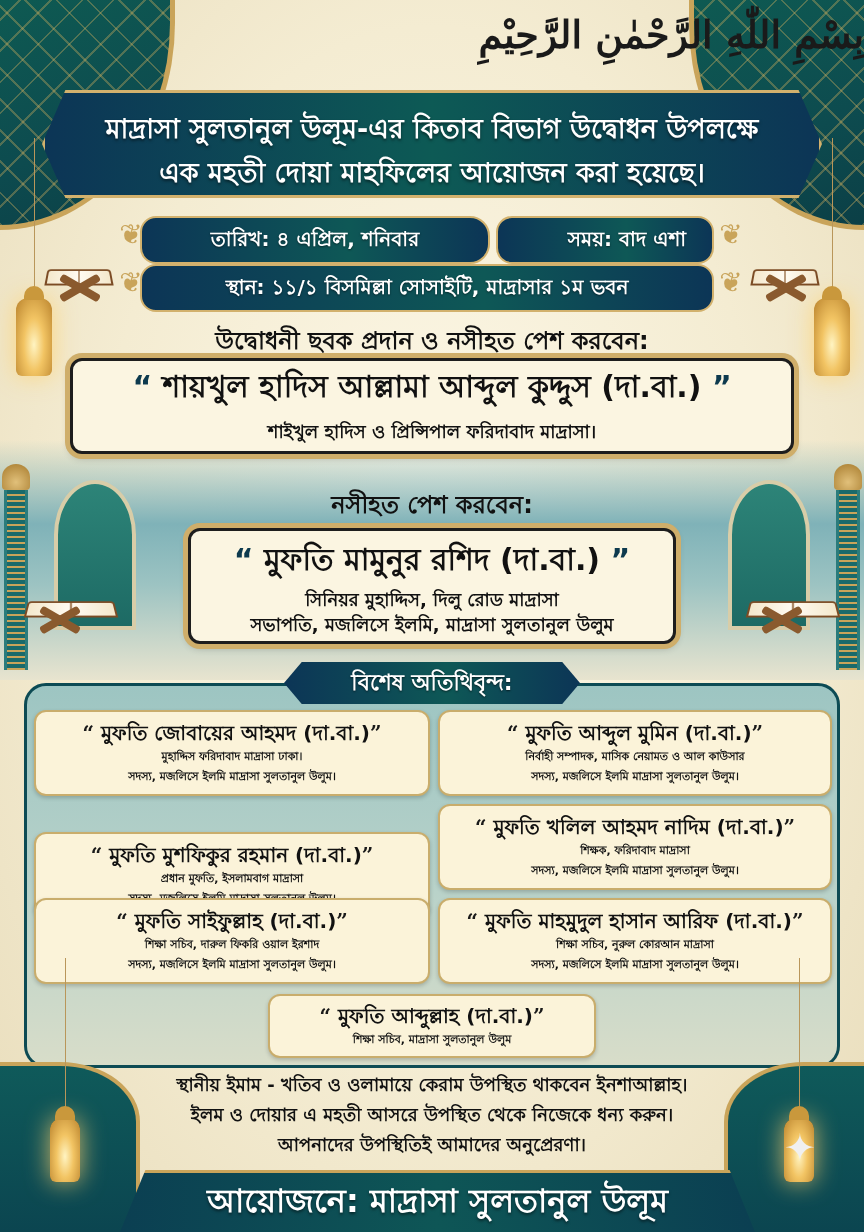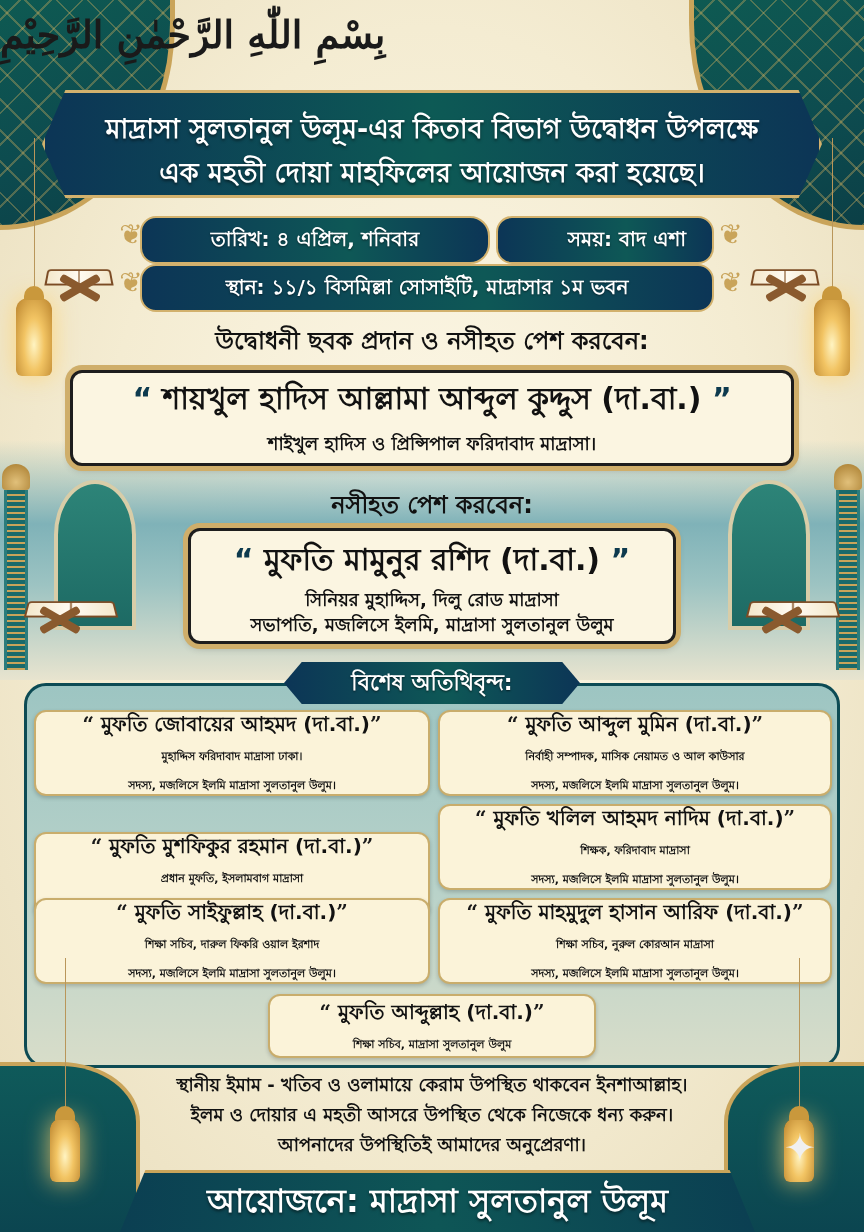--- a/index.html
+++ b/index.html
@@ -20,21 +20,21 @@
     position: absolute; top: 0; width: 175px; height: 230px;
     background:
       repeating-linear-gradient(45deg, rgba(212,176,94,0.35) 0 2px, transparent 2px 22px),
       repeating-linear-gradient(-45deg, rgba(212,176,94,0.35) 0 2px, transparent 2px 22px),
       linear-gradient(160deg, #0e5a52 0%, #0d4b4f 60%, #0b3f46 100%);
   }
   .corner-tl { left: 0; border-bottom-right-radius: 100% 90%; border-right: 5px solid #c9a45a; border-bottom: 5px solid #c9a45a; }
   .corner-tr { right: 0; border-bottom-left-radius: 100% 90%; border-left: 5px solid #c9a45a; border-bottom: 5px solid #c9a45a; }
 
   .bismillah {
-    position: absolute; top: 12px; left: 0; right: 0; text-align: left;
+    position: absolute; top: 12px; left: 0; right: 0; text-align: right;
     font-family: "DejaVu Serif", serif; font-size: 38px; color: #1a1a1a;
     font-weight: bold; letter-spacing: 1px;
   }
 
   .title-banner {
     position: absolute; left: 42px; right: 42px; top: 90px; height: 108px;
     background: linear-gradient(90deg, #0c3556 0%, #0d5a55 50%, #0c3556 100%);
     border: 3px solid #d2b16d;
     clip-path: polygon(3% 0, 97% 0, 100% 50%, 97% 100%, 3% 100%, 0 50%);
     display: flex; flex-direction: column; align-items: center; justify-content: flex-end;
@@ -100,21 +100,21 @@
     border: 3px solid #1d1d1d;
     box-shadow: 0 0 0 5px #cfae6a, 0 3px 8px rgba(0,0,0,0.3);
     border-radius: 12px;
     display: flex; flex-direction: column; align-items: center; justify-content: center;
     text-align: center;
   }
   .main-box .name { font-weight: bold; color: #111; }
   .main-box .quote { color: #0d3a4e; font-weight: bold; }
   .main-box .desc { color: #111; font-weight: bold; }
 
-  .box-1 { left: 70px; top: 370px; width: 724px; height: 96px; align-items: center; }
+  .box-1 { left: 70px; top: 358px; width: 724px; height: 96px; align-items: center; }
   .box-1 .name { font-size: 30px; }
   .box-1 .desc { font-size: 18px; margin-top: 4px; }
 
   .mid-scene {
     position: absolute; left: 0; right: 0; top: 440px; height: 240px;
     background: linear-gradient(180deg, rgba(90,150,160,0.0) 0%, #7fb2b8 35%, #9cc3c2 60%, #e8e4cf 100%);
   }
   .arch {
     position: absolute; border: 4px solid #d8cda8;
     border-radius: 60px 60px 0 0 / 80px 80px 0 0;
@@ -148,21 +148,20 @@
     display: flex; align-items: center; justify-content: center;
     text-shadow: 0 1px 2px rgba(0,0,0,0.6);
   }
 
   .guest-card {
     position: absolute; background: #fbf3d9;
     border: 2px solid #c9ad6c; border-radius: 12px;
     box-shadow: 0 2px 4px rgba(0,0,0,0.2);
     display: flex; flex-direction: column; align-items: center; justify-content: center;
     text-align: center;
-    gap: 9px;
   }
   .guest-card .gname { font-size: 20px; font-weight: bold; color: #111; line-height: 28px; }
   .guest-card .gline { font-size: 11px; font-weight: bold; color: #111; line-height: 20px; }
   .gq { color: #1a1a1a; font-family: "DejaVu Serif", serif; }
 
   .closing {
     position: absolute; left: 0; right: 0; top: 1070px; text-align: center;
     font-weight: bold; font-size: 18px; color: #111; line-height: 30px;
   }
 

